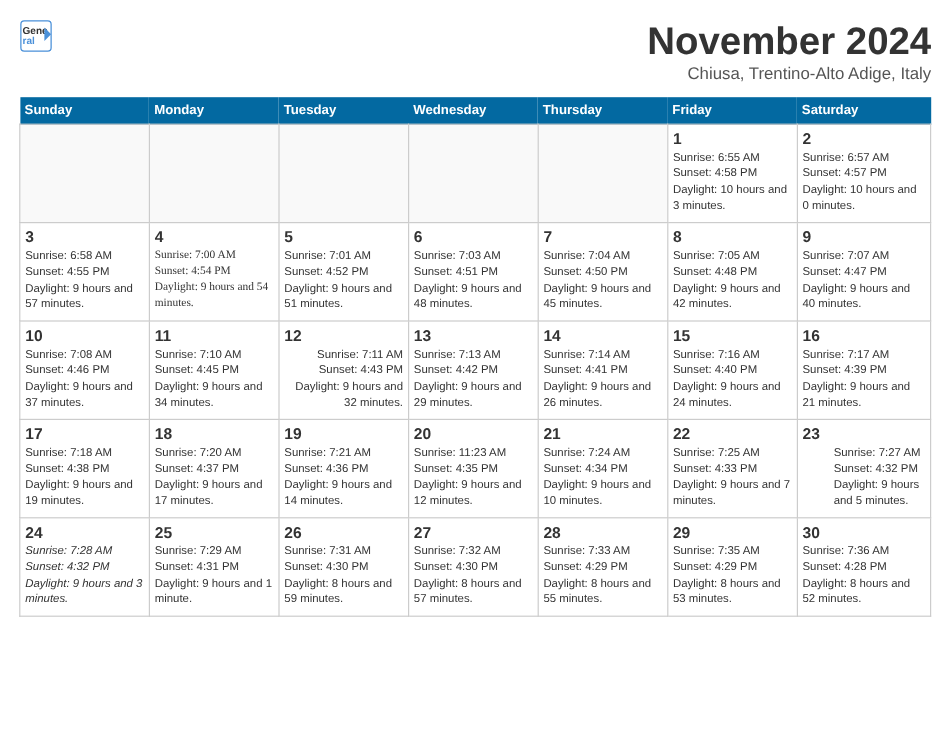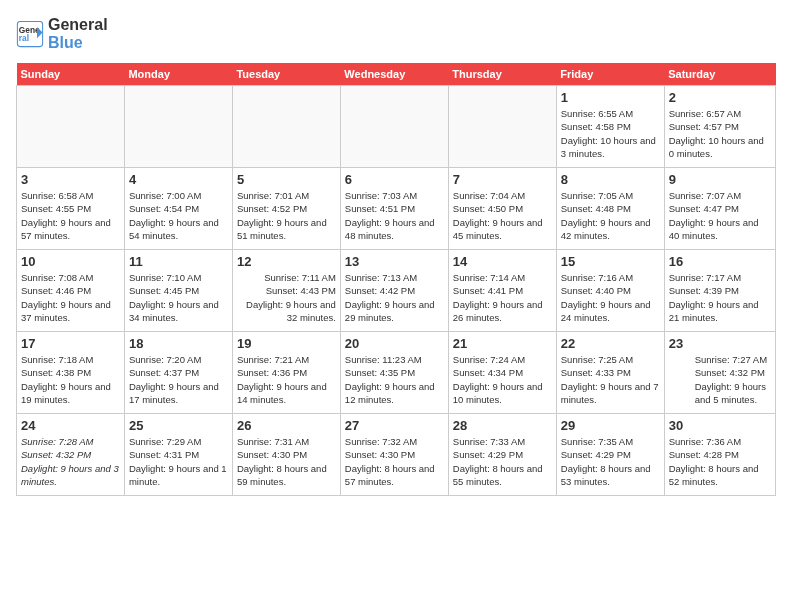--- a/index.html
+++ b/index.html
@@ -40,21 +40,21 @@
     .location {
       font-size: 14px;
       color: #555;
     }
     table {
       width: 100%;
       border-collapse: collapse;
       font-size: 10px;
     }
     thead tr th {
-      background-color: #ef4444;
+      background-color: #0369a1;
       color: #fff;
       padding: 5px 4px;
       text-align: left;
       font-size: 11px;
       font-weight: bold;
     }
     tbody tr td {
       border: 1px solid #ccc;
       vertical-align: top;
       padding: 4px 4px;
@@ -81,28 +81,24 @@
 
 <div class="container">
   <div class="header">
     <div class="logo">
       <svg class="logo-icon" viewBox="0 0 40 40">
         <rect x="2" y="2" width="36" height="36" rx="4" fill="#fff" stroke="#4a90d9" stroke-width="1.5"></rect>
         <text x="4" y="18" font-size="12" font-weight="bold" fill="#333" font-family="Arial">Gene</text>
         <text x="4" y="30" font-size="12" font-weight="bold" fill="#4a90d9" font-family="Arial">ral</text>
         <polygon points="30,10 38,18 30,26" fill="#4a90d9"></polygon>
       </svg>
-      <div>
-        <div style="font-size:16px;font-weight:bold;color:#333;line-height:1.1;">
-          <span style="color:#333;">General</span>
-        </div>
-        <div style="font-size:16px;font-weight:bold;color:#4a90d9;line-height:1.1;">Blue</div>
-      </div>
     </div>
     <div class="title-section">
+      <div class="month-year">November 2024</div>
+      <div class="location">Chiusa, Trentino-Alto Adige, Italy</div>
     </div>
   </div>
 
   <table>
     <thead>
       <tr>
       <th>Sunday</th>
           <th>Monday</th>
           <th>Tuesday</th>
           <th>Wednesday</th>
@@ -133,21 +129,21 @@
         </tr>
         <tr>
           <td>
             <div class="day-number">3</div>
             <div class="day-info" style="white-space: pre-line;">Sunrise: 6:58 AM
 Sunset: 4:55 PM
 Daylight: 9 hours and 57 minutes.</div>
           </td>
           <td>
             <div class="day-number">4</div>
-            <div class="day-info" style="white-space: pre-line;">Sunrise: 7:00 AM
+            <div class="day-info" style="white-space: pre-line; font-family: Liberation Serif, serif;">Sunrise: 7:00 AM
 Sunset: 4:54 PM
 Daylight: 9 hours and 54 minutes.</div>
           </td>
           <td>
             <div class="day-number">5</div>
             <div class="day-info" style="white-space: pre-line;">Sunrise: 7:01 AM
 Sunset: 4:52 PM
 Daylight: 9 hours and 51 minutes.</div>
           </td>
           <td>

